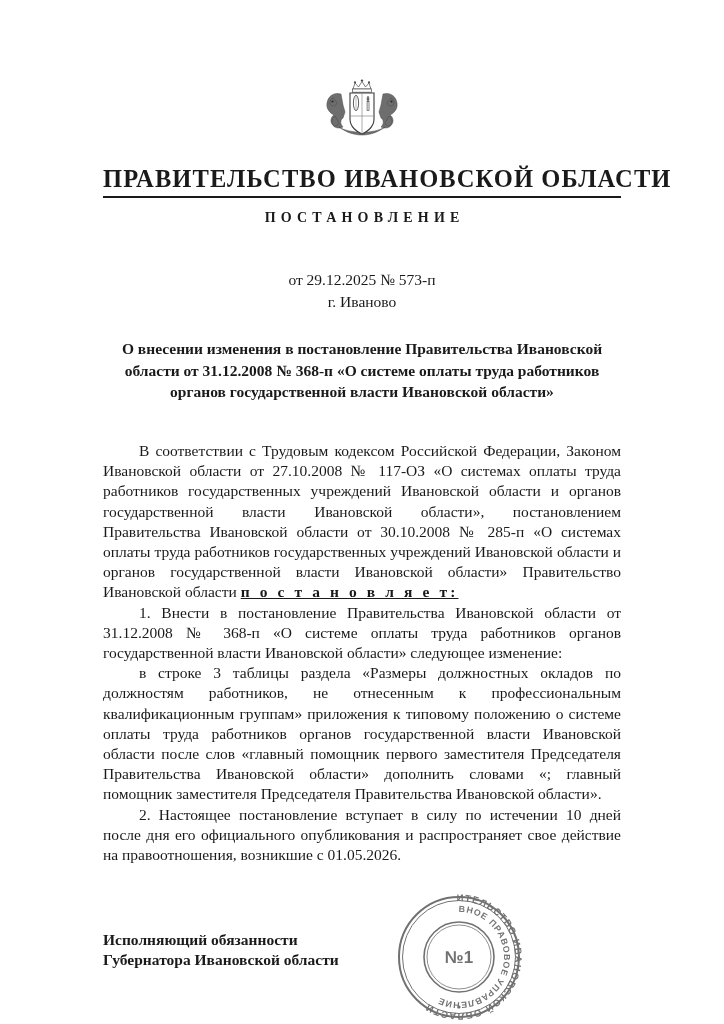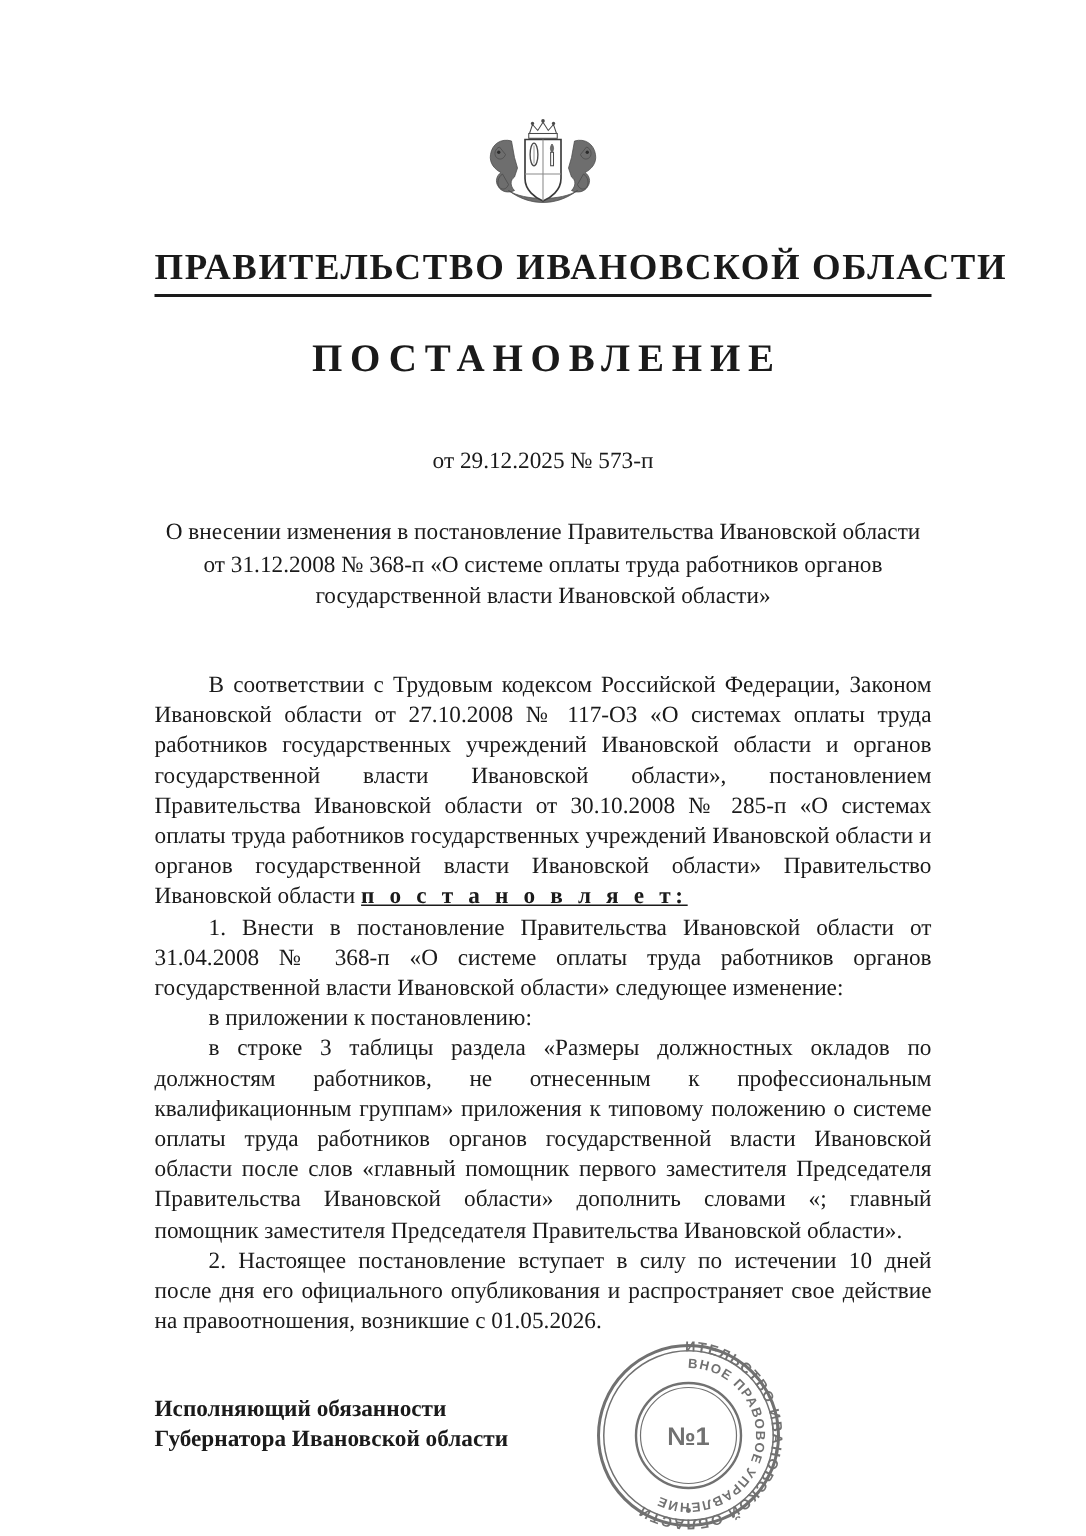--- a/index.html
+++ b/index.html
@@ -48,42 +48,42 @@
     line-height: 1.1;
     white-space: nowrap;
   }
   .org-title-underline {
     margin: 3px auto 0 auto;
     height: 2px;
     background: #1a1a1a;
     width: 100%;
   }
   .doc-kind {
-    margin-top: 26px;
-    text-align: center;
-    font-weight: bold;
-    font-size: 26px;
+    margin-top: 12px;
+    text-align: center;
+    font-weight: bold;
+    font-size: 14px;
     letter-spacing: 5.2px;
     text-indent: 5.2px;
   }
 
   
   .meta {
     margin-top: 43px;
     text-align: center;
     font-size: 15.5px;
     line-height: 1.42;
     font-family: Liberation Serif, serif;
   }
 
   
   .subject {
     margin-top: 25px;
     text-align: center;
-    font-weight: normal;
+    font-weight: bold;
     font-size: 15.5px;
     line-height: 1.40;
   }
 
   
   .body {
     margin-top: 38px;
     font-size: 15.5px;
     line-height: 20.2px;
     text-align: justify;
@@ -177,28 +177,28 @@
 
   <div>
     <div class="org-title">ПРАВИТЕЛЬСТВО ИВАНОВСКОЙ ОБЛАСТИ</div>
     <div class="org-title-underline"></div>
   </div>
 
   <div class="doc-kind">ПОСТАНОВЛЕНИЕ</div>
 
   <div class="meta">
     <div>от 29.12.2025 № 573-п</div>
+    <div>г. Иваново</div>
   </div>
 
   <div class="subject">О внесении изменения в постановление Правительства Ивановской области от 31.12.2008 № 368-п «О системе оплаты труда работников органов государственной власти Ивановской области»</div>
 
   <div class="body">
     <p><span>В соответствии с Трудовым кодексом Российской Федерации, Законом Ивановской области от 27.10.2008 № 117-ОЗ «О системах оплаты труда работников государственных учреждений Ивановской области и органов государственной власти Ивановской области», постановлением Правительства Ивановской области от 30.10.2008 № 285-п «О системах оплаты труда работников государственных учреждений Ивановской области и органов государственной власти Ивановской области» Правительство Ивановской области </span><span class="spaced-bold">п о с т а н о в л я е т:</span></p>
-    <p>1. Внести в постановление Правительства Ивановской области от 31.04.2008 № 368-п «О системе оплаты труда работников органов государственной власти Ивановской области» следующее изменение:</p>
-    <p>в приложении к постановлению:</p>
+    <p>1. Внести в постановление Правительства Ивановской области от 31.12.2008 № 368-п «О системе оплаты труда работников органов государственной власти Ивановской области» следующее изменение:</p>
     <p>в строке 3 таблицы раздела «Размеры должностных окладов по должностям работников, не отнесенным к профессиональным квалификационным группам» приложения к типовому положению о системе оплаты труда работников органов государственной власти Ивановской области после слов «главный помощник первого заместителя Председателя Правительства Ивановской области» дополнить словами «; главный помощник заместителя Председателя Правительства Ивановской области».</p>
     <p>2. Настоящее постановление вступает в силу по истечении 10 дней после дня его официального опубликования и распространяет свое действие на правоотношения, возникшие с 01.05.2026.</p>
   </div>
 </div>
 
 <div class="signature">
   <div class="post">Исполняющий обязанности
 Губернатора Ивановской области</div>
 </div>
 

